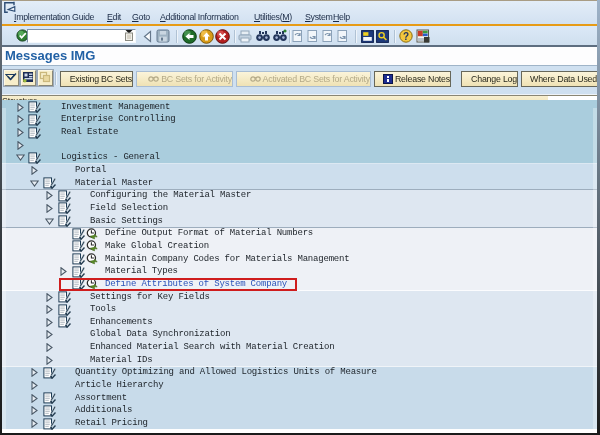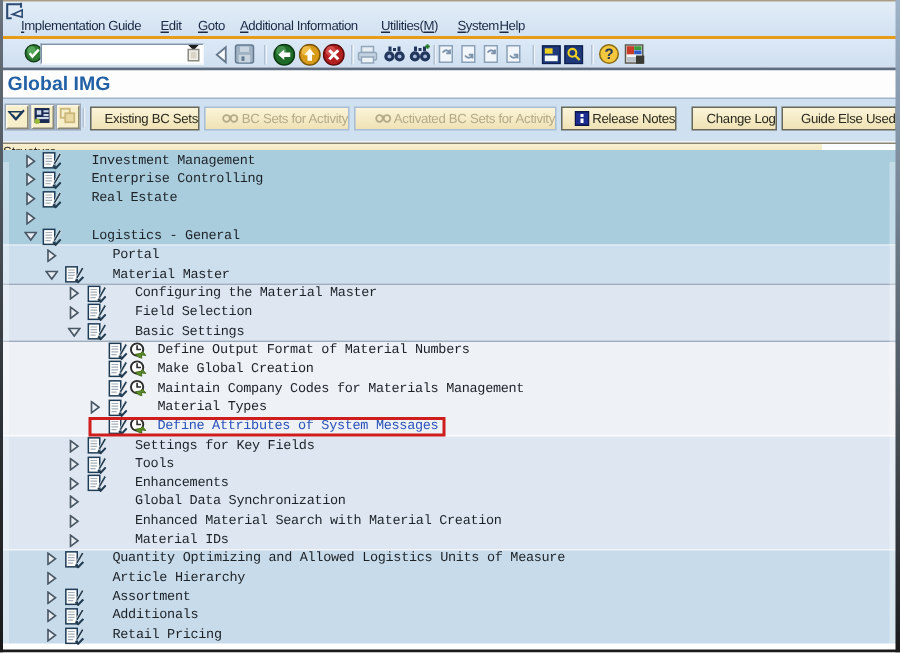--- a/index.html
+++ b/index.html
@@ -177,21 +177,21 @@
 <svg class="abs" style="left:416px;top:29px" width="14" height="14" viewBox="0 0 14 14">
   <rect x="1" y="1" width="11.5" height="12" fill="#f6f6f2" stroke="#5a5a50"></rect>
   <rect x="1.8" y="1.8" width="5" height="5.4" fill="#c83c28"></rect>
   <rect x="6.8" y="1.8" width="4.9" height="2.6" fill="#3c9a3c"></rect>
   <rect x="6.8" y="4.6" width="4.9" height="2.6" fill="#2a5ac8"></rect>
   <rect x="1.8" y="9" width="9.9" height="3.2" fill="#b8c0c8"></rect>
   <rect x="8" y="8" width="5.5" height="5.5" fill="#3a3a34"></rect>
 </svg>
 
 <div class="abs" id="titleband"></div>
-<span class="abs" id="title">Global IMG</span>
+<span class="abs" id="title">Messages IMG</span>
 <div class="abs" id="titleline"></div>
 
 <div class="abs" id="apptb"></div>
 <div class="ibtn" style="left:4px"></div>
 <svg class="abs" style="left:5px;top:72px" width="12" height="12" viewBox="0 0 12 12">
   <path d="M1 2.5 h8.5 l-4.2 5 z" fill="none" stroke="#1c3a5e" stroke-width="1.1"></path>
   <path d="M3 4.5 l2.7 3 L11 1.5" fill="none" stroke="#1c3a5e" stroke-width="1.4"></path>
 </svg>
 <div class="ibtn" style="left:21px"></div>
 <svg class="abs" style="left:22px;top:71px" width="12" height="12" viewBox="0 0 12 12">
@@ -218,21 +218,21 @@
       <circle cx="3" cy="4" r="2.2" fill="none" stroke="#b4aa88" stroke-width="1.2"></circle>
       <circle cx="8" cy="4" r="2.2" fill="none" stroke="#b4aa88" stroke-width="1.2"></circle>
       <path d="M5 3 q0.5 -1 1 0" stroke="#b4aa88" fill="none"></path>
     </svg> Activated BC Sets for Activity</div>
 <div class="btn" style="left:374px;width:75px"><svg width="10" height="10" viewBox="0 0 10 10" style="vertical-align:-2px">
       <rect x="0.5" y="0.5" width="9" height="9" fill="#1c2c90" stroke="#0a1448"></rect>
       <rect x="4" y="2" width="2" height="2" fill="#fff"></rect>
       <rect x="4" y="5" width="2" height="3" fill="#fff"></rect>
     </svg> Release Notes</div>
 <div class="btn" style="left:461px;width:55px">Change Log</div>
-<div class="btn" style="left:521px;width:75px">Guide Else Used</div>
+<div class="btn" style="left:521px;width:75px">Where Data Used</div>
 <div class="abs" id="apptbline1"></div>
 <div class="abs" id="apptbline2"></div>
 <div class="abs" id="shead">
     <span>Structure</span>
   </div>
 <div class="abs" id="tree">
     <div class="band" style="top:0.00px;height:63.27px;background:#aacddd"></div>
     <div class="band" style="top:63.27px;height:25.31px;background:#cddeed"></div>
     <div class="band" style="top:88.58px;height:37.96px;background:#dee7f1"></div>
     <div class="band" style="top:126.54px;height:63.27px;background:#eef1f6"></div>
@@ -474,21 +474,21 @@
           <path d="M2.3 8.4 h3.5"></path>
     </g>
     <path d="M11.6 1 L7.9 7.4 l-0.5 2 1.7 -1 L12.9 2 z" fill="#243c50" stroke="#eef4f8" stroke-width="0.5"></path>
     <path d="M7.4 9.3 l1.7 1.9 3.4 -3.6" fill="none" stroke="#243c50" stroke-width="1.4"></path>
   </svg>
       <svg class="ticon" style="left:86px;top:0.5px" width="13" height="12" viewBox="0 0 13 12">
     <circle cx="5.4" cy="5" r="4.1" fill="#fff" stroke="#2d2d2d" stroke-width="1.3"></circle>
     <path d="M5.4 2.2 V5 H8" fill="none" stroke="#2d2d2d" stroke-width="1.1"></path>
     <path d="M4.2 8.2 q2 2.4 4.4 2.6 l-0.4 -2.2 3 0.4 -2.2 -2.6 -1.4 1.2 z" fill="#5d8f28" stroke="#3c6414" stroke-width="0.6"></path>
   </svg>
-      <span class="t" style="left:105px;color:#2a52b8">Define Attributes of System Messages</span>
+      <span class="t" style="left:105px;color:#2a52b8">Define Attributes of System Company</span>
     </div>
     <div class="row" style="top:190.51px">
       <svg class="ticon" style="left:46px;top:2px" width="7" height="9" viewBox="0 0 7 9">
     <path d="M1 0.8 L6 4.5 L1 8.2 z" fill="#e8eef4" stroke="#4a5866" stroke-width="1.1"></path>
       </svg>
       <svg class="ticon" style="left:58px;top:0.5px" width="13" height="12" viewBox="0 0 13 12">
     <rect x="0.9" y="0.9" width="7.6" height="10" fill="#fff" stroke="#1e3c55" stroke-width="1"></rect>
     <g stroke="#a4aeb8" stroke-width="0.8">
       <path d="M2.3 3 h4.5"></path>
           <path d="M2.3 4.8 h4.5"></path>

